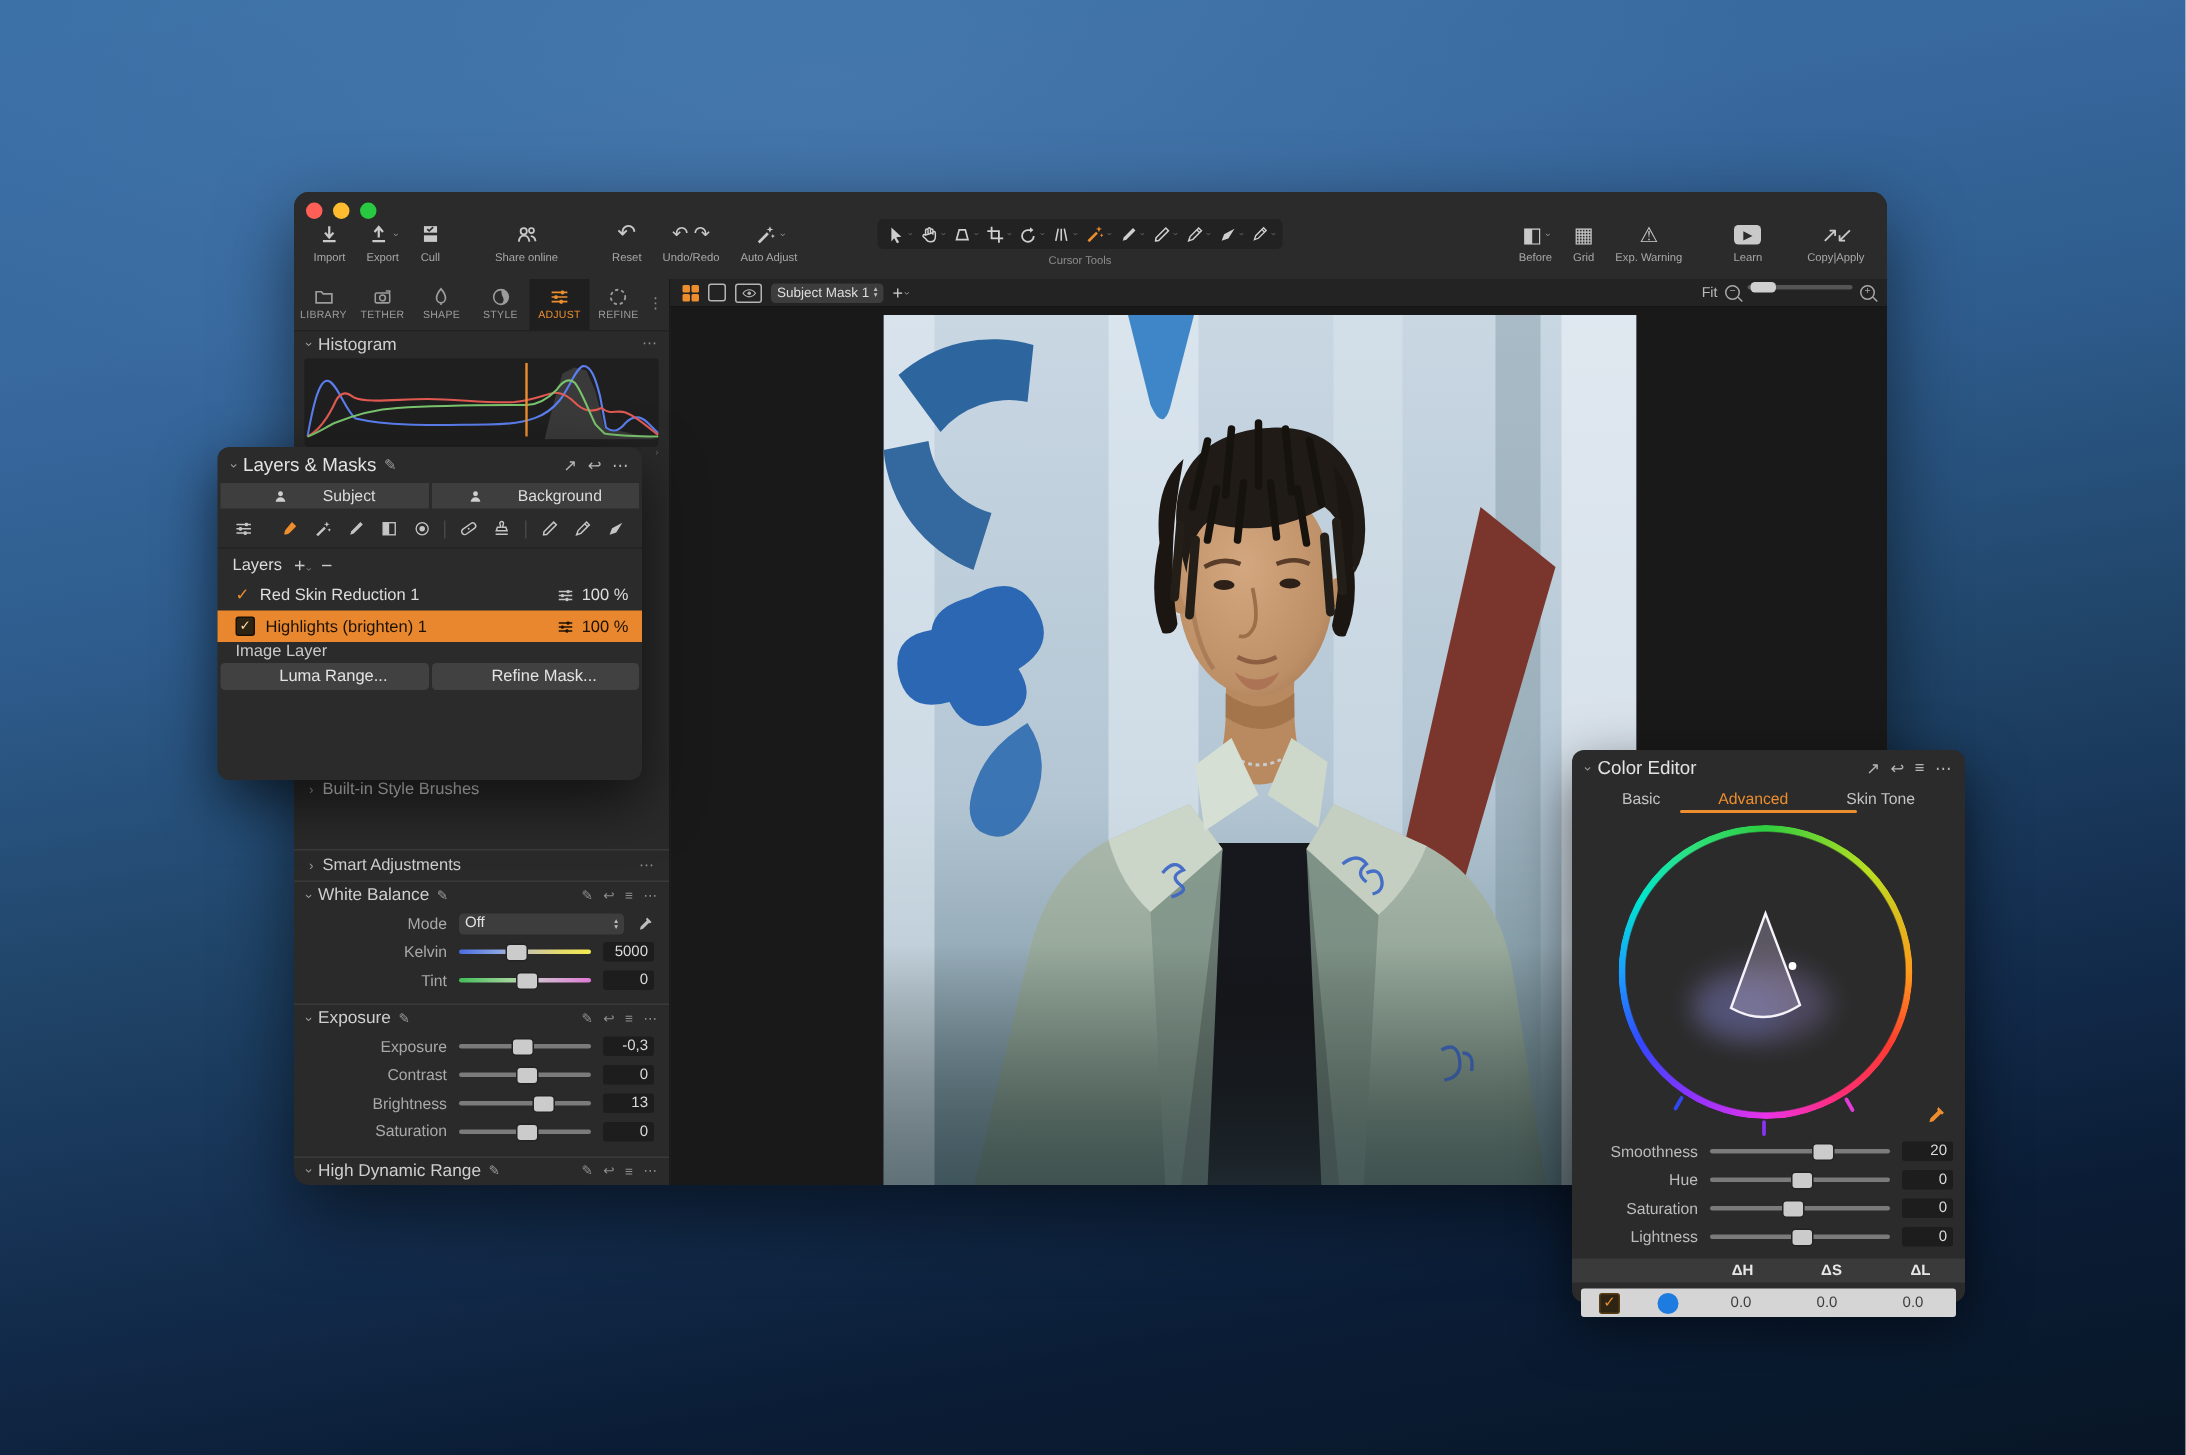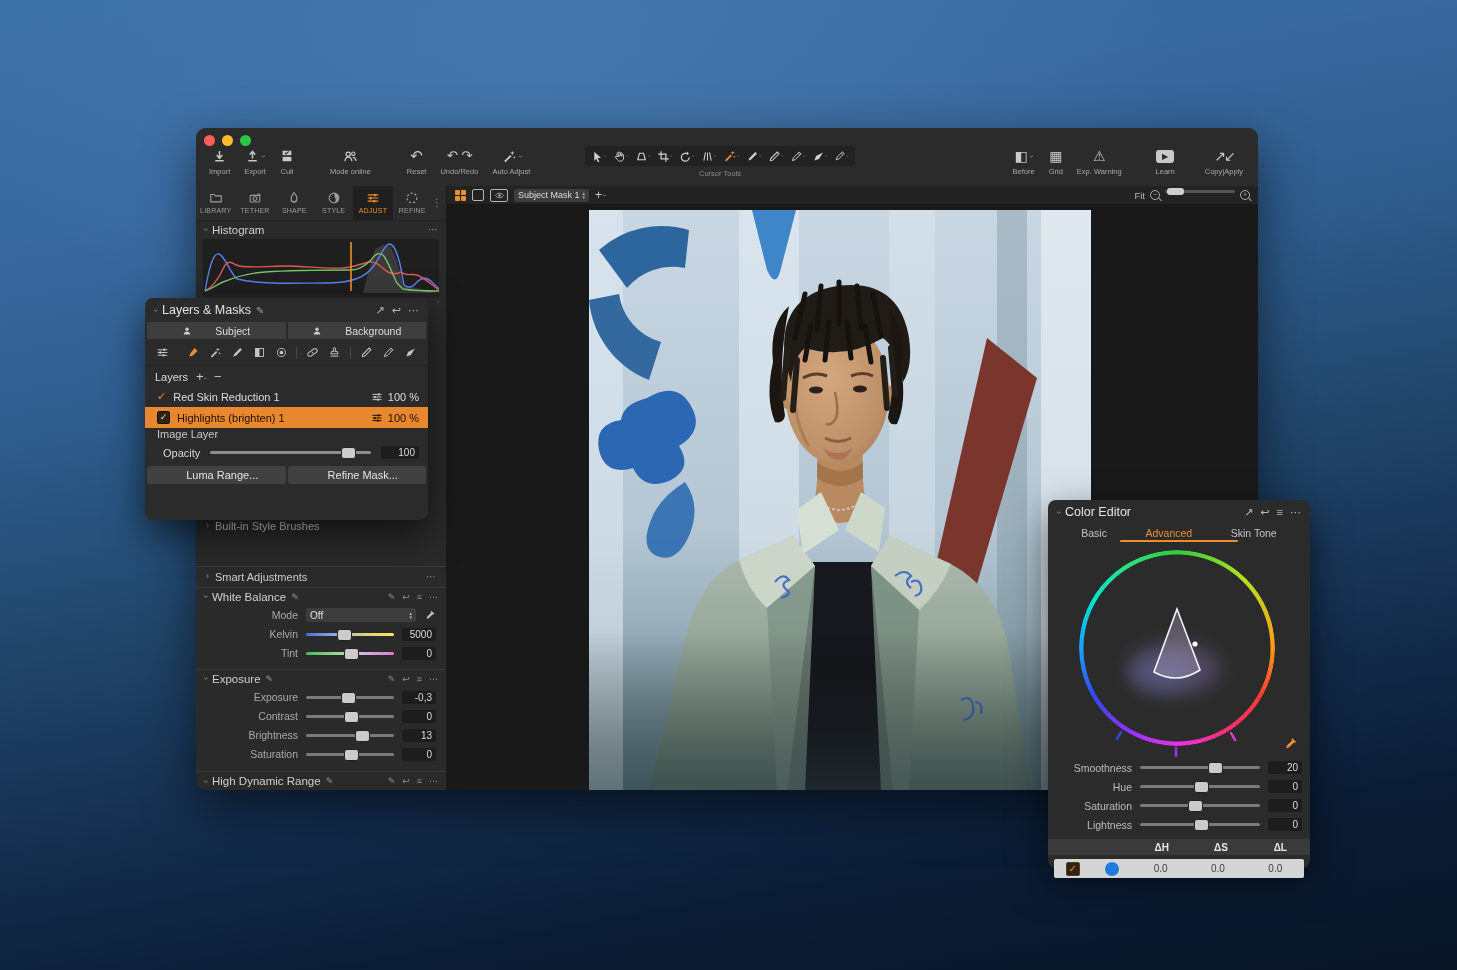--- a/index.html
+++ b/index.html
@@ -250,21 +250,21 @@
             </svg>
           </span>
         <span class="lbl">Cull</span>
       </div>
       <div class="tb-item" style="margin-left:22px">
         <span class="tb-ic">
             <svg class="ic" width="17" height="15">
               <use href="#i-ppl"></use>
             </svg>
           </span>
-        <span class="lbl">Mode online</span>
+        <span class="lbl">Share online</span>
       </div>
       <div class="tb-item" style="margin-left:22px">
         <span class="tb-ic uni-ic" style="font-size:15px">↶</span>
         <span class="lbl">Reset</span>
       </div>
       <div class="tb-item">
         <span class="tb-ic uni-ic" style="font-size:13px;gap:4px">↶ ↷</span>
         <span class="lbl">Undo/Redo</span>
       </div>
       <div class="tb-item">
@@ -781,27 +781,20 @@
     <span class="right" style="color:#1c1103">
       <svg class="ic" width="12" height="12" style="color:#1c1103">
           <use href="#i-adj"></use>
         </svg>
       <span>100 %</span>
     </span>
   </div>
   <div class="imglayer">
     <span>Image Layer</span>
   </div>
-  <div class="oprow">
-    <span>Opacity</span>
-    <span class="strack" style="background:#8d8d8d">
-        <span class="shandle" style="left:calc(85% - 6px)"></span>
-      </span>
-    <span class="vbox" style="min-width:30px">100</span>
-  </div>
   <div class="btnrow">
     <div class="btn">
         <span>Luma Range...</span>
       </div>
     <div class="btn">
         <span>Refine Mask...</span>
       </div>
   </div>
 </div>
 

